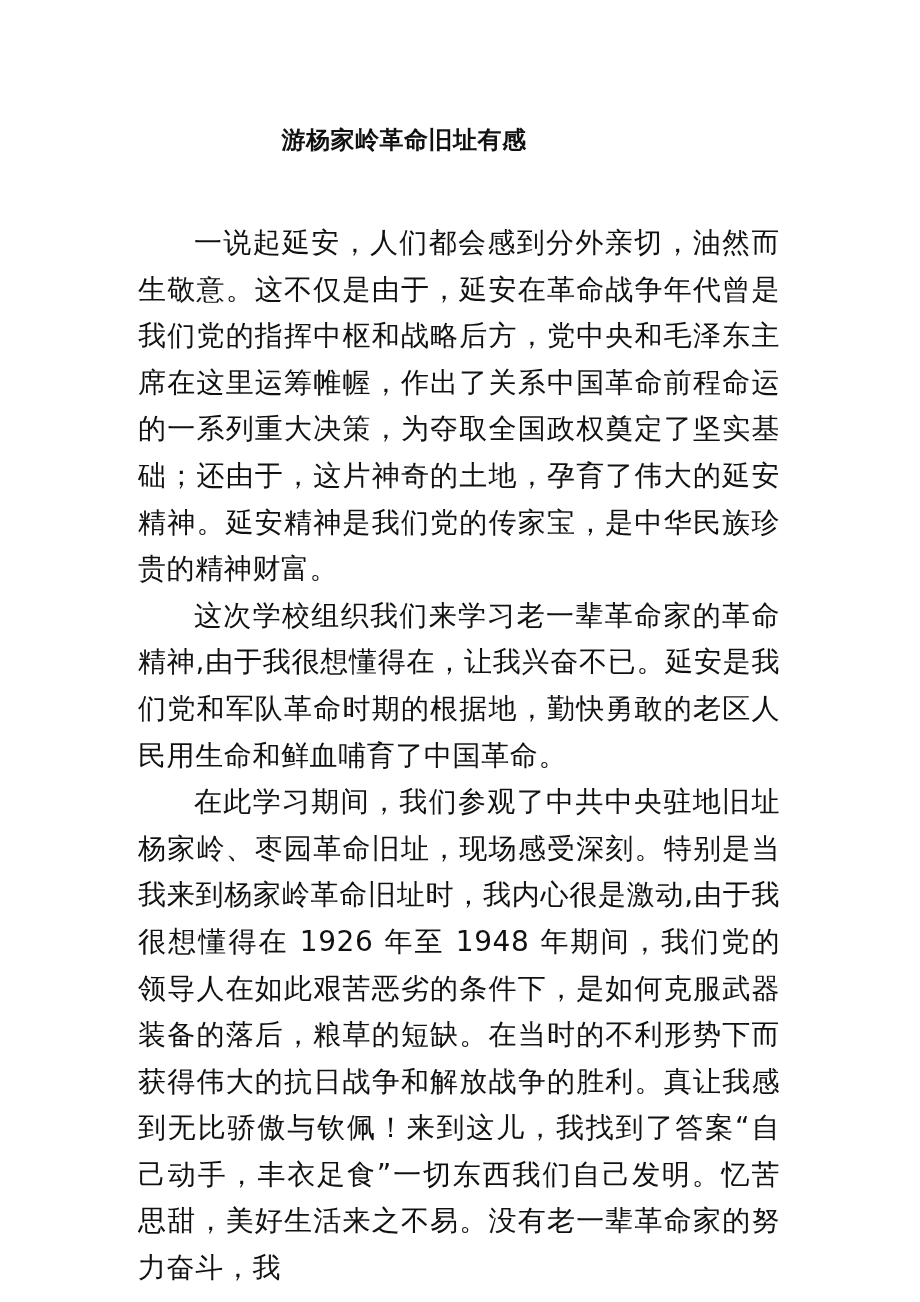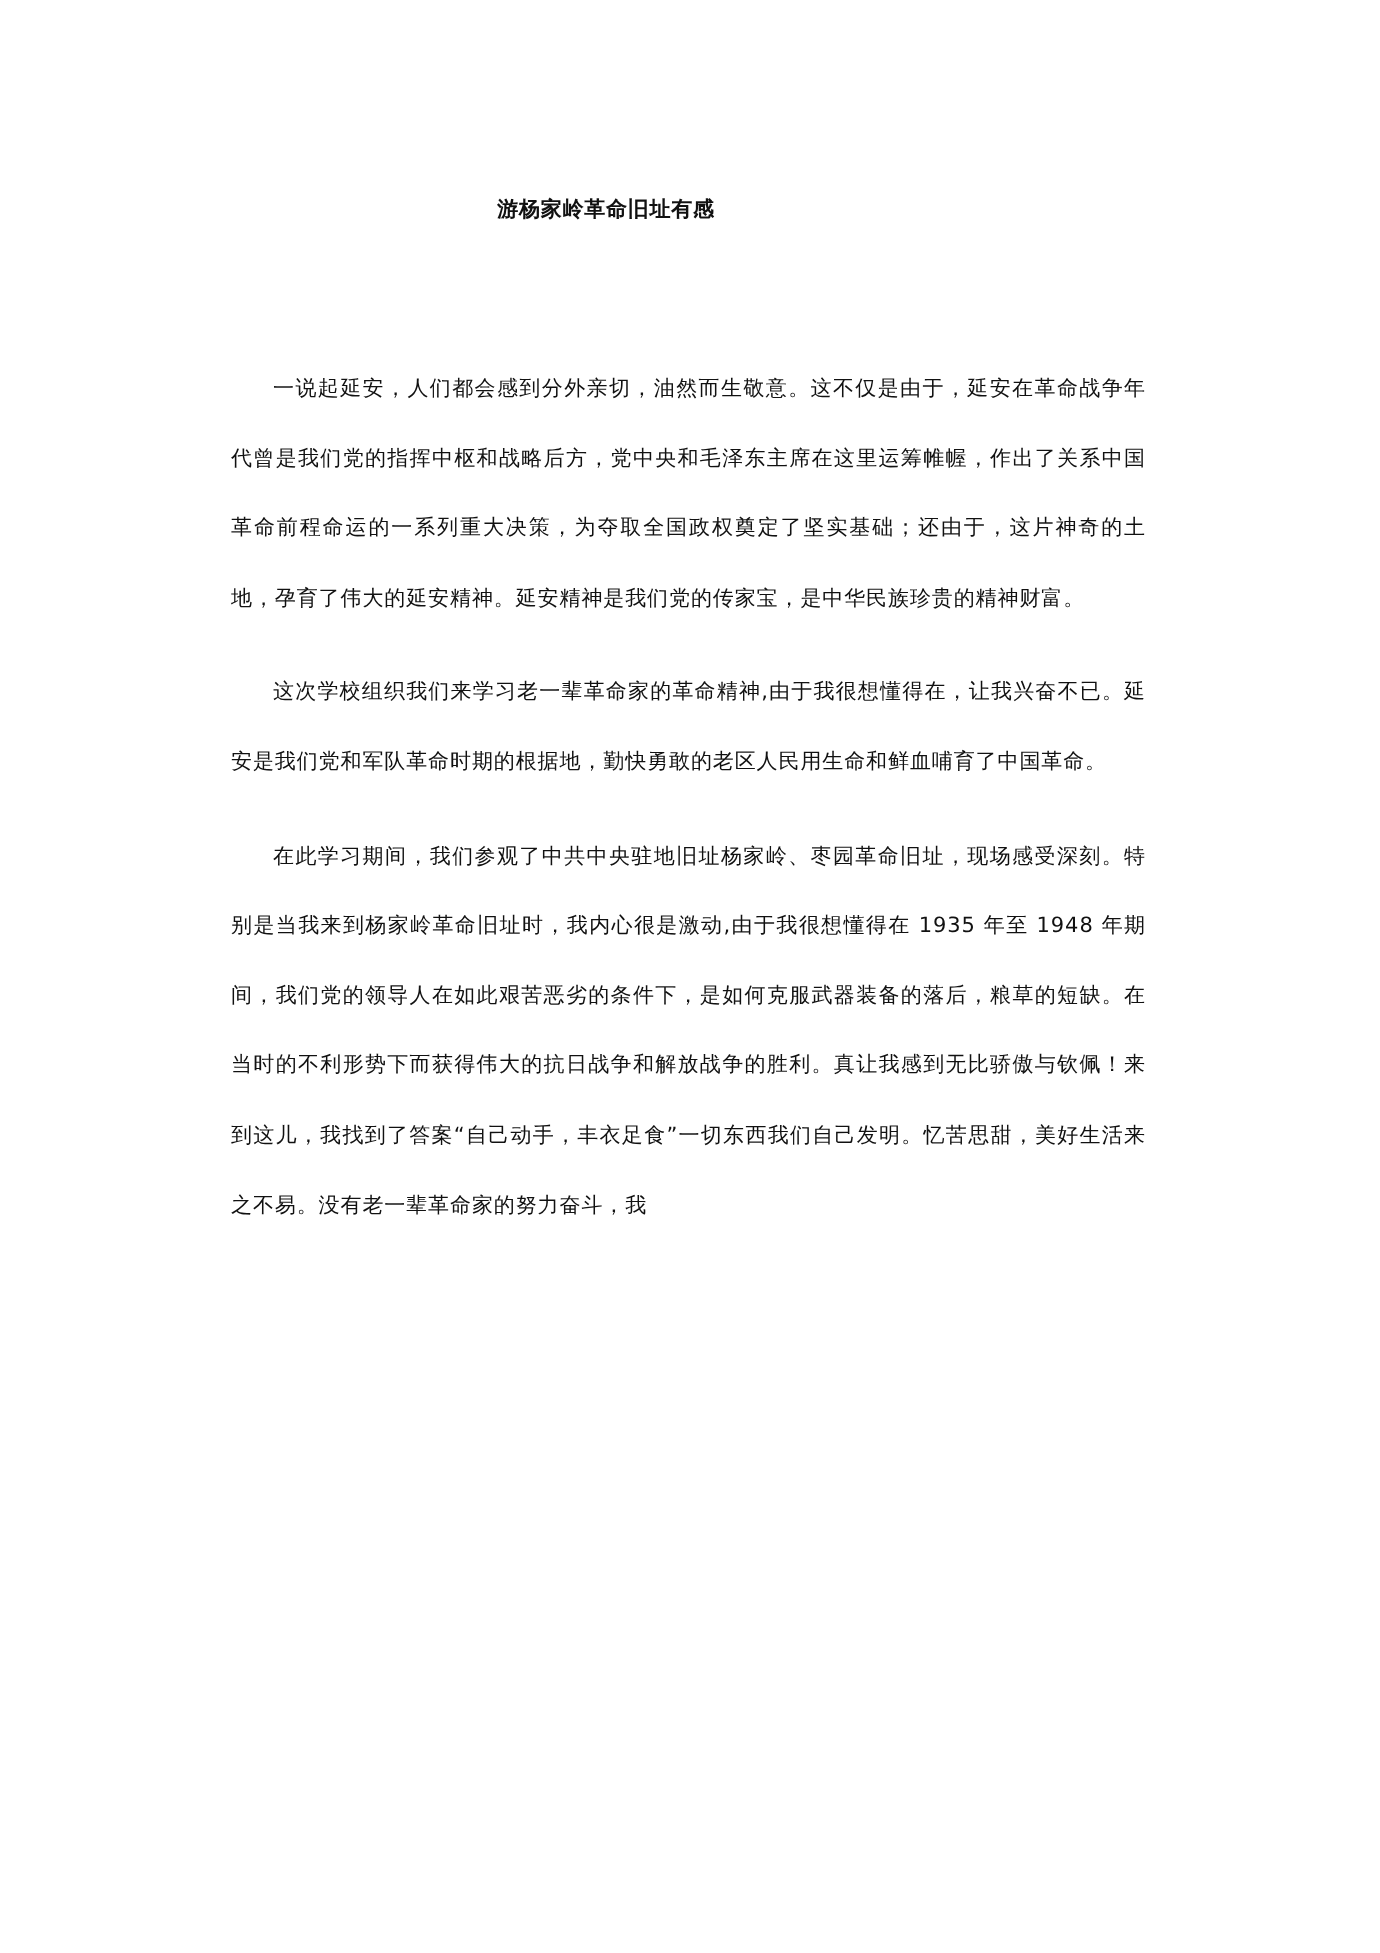--- a/index.html
+++ b/index.html
@@ -22,46 +22,46 @@
       width: 920px;
       height: 1302px;
       background: #ffffff;
     }
     .title {
       position: absolute;
       top: 126px;
       left: 0;
       width: 808px;
       text-align: center;
-      font-size: 14px;
+      font-size: 24px;
       font-weight: bold;
       letter-spacing: 0.5px;
       line-height: 28px;
     }
     .body-text {
       position: absolute;
       top: 220px;
       left: 138px;
       width: 642px;
     }
     .para {
-      margin: 16px;
-      font-size: 14px;
+      margin: 0;
+      font-size: 28px;
       line-height: 46.6px;
       text-indent: 2em;
       text-align: justify;
       text-justify: inter-character;
       letter-spacing: 0.6px;
       word-break: break-all;
     }
   </style>
 </head>
 <body>
 
 <div class="page">
   <div class="title">游杨家岭革命旧址有感</div>
 
   <div class="body-text">
     <p class="para">一说起延安，人们都会感到分外亲切，油然而生敬意。这不仅是由于，延安在革命战争年代曾是我们党的指挥中枢和战略后方，党中央和毛泽东主席在这里运筹帷幄，作出了关系中国革命前程命运的一系列重大决策，为夺取全国政权奠定了坚实基础；还由于，这片神奇的土地，孕育了伟大的延安精神。延安精神是我们党的传家宝，是中华民族珍贵的精神财富。</p>
     <p class="para">这次学校组织我们来学习老一辈革命家的革命精神,由于我很想懂得在，让我兴奋不已。延安是我们党和军队革命时期的根据地，勤快勇敢的老区人民用生命和鲜血哺育了中国革命。</p>
-    <p class="para">在此学习期间，我们参观了中共中央驻地旧址杨家岭、枣园革命旧址，现场感受深刻。特别是当我来到杨家岭革命旧址时，我内心很是激动,由于我很想懂得在 1935 年至 1948 年期间，我们党的领导人在如此艰苦恶劣的条件下，是如何克服武器装备的落后，粮草的短缺。在当时的不利形势下而获得伟大的抗日战争和解放战争的胜利。真让我感到无比骄傲与钦佩！来到这儿，我找到了答案“自己动手，丰衣足食”一切东西我们自己发明。忆苦思甜，美好生活来之不易。没有老一辈革命家的努力奋斗，我</p>
+    <p class="para">在此学习期间，我们参观了中共中央驻地旧址杨家岭、枣园革命旧址，现场感受深刻。特别是当我来到杨家岭革命旧址时，我内心很是激动,由于我很想懂得在 1926 年至 1948 年期间，我们党的领导人在如此艰苦恶劣的条件下，是如何克服武器装备的落后，粮草的短缺。在当时的不利形势下而获得伟大的抗日战争和解放战争的胜利。真让我感到无比骄傲与钦佩！来到这儿，我找到了答案“自己动手，丰衣足食”一切东西我们自己发明。忆苦思甜，美好生活来之不易。没有老一辈革命家的努力奋斗，我</p>
   </div>
 </div>
 
 </body></html>

